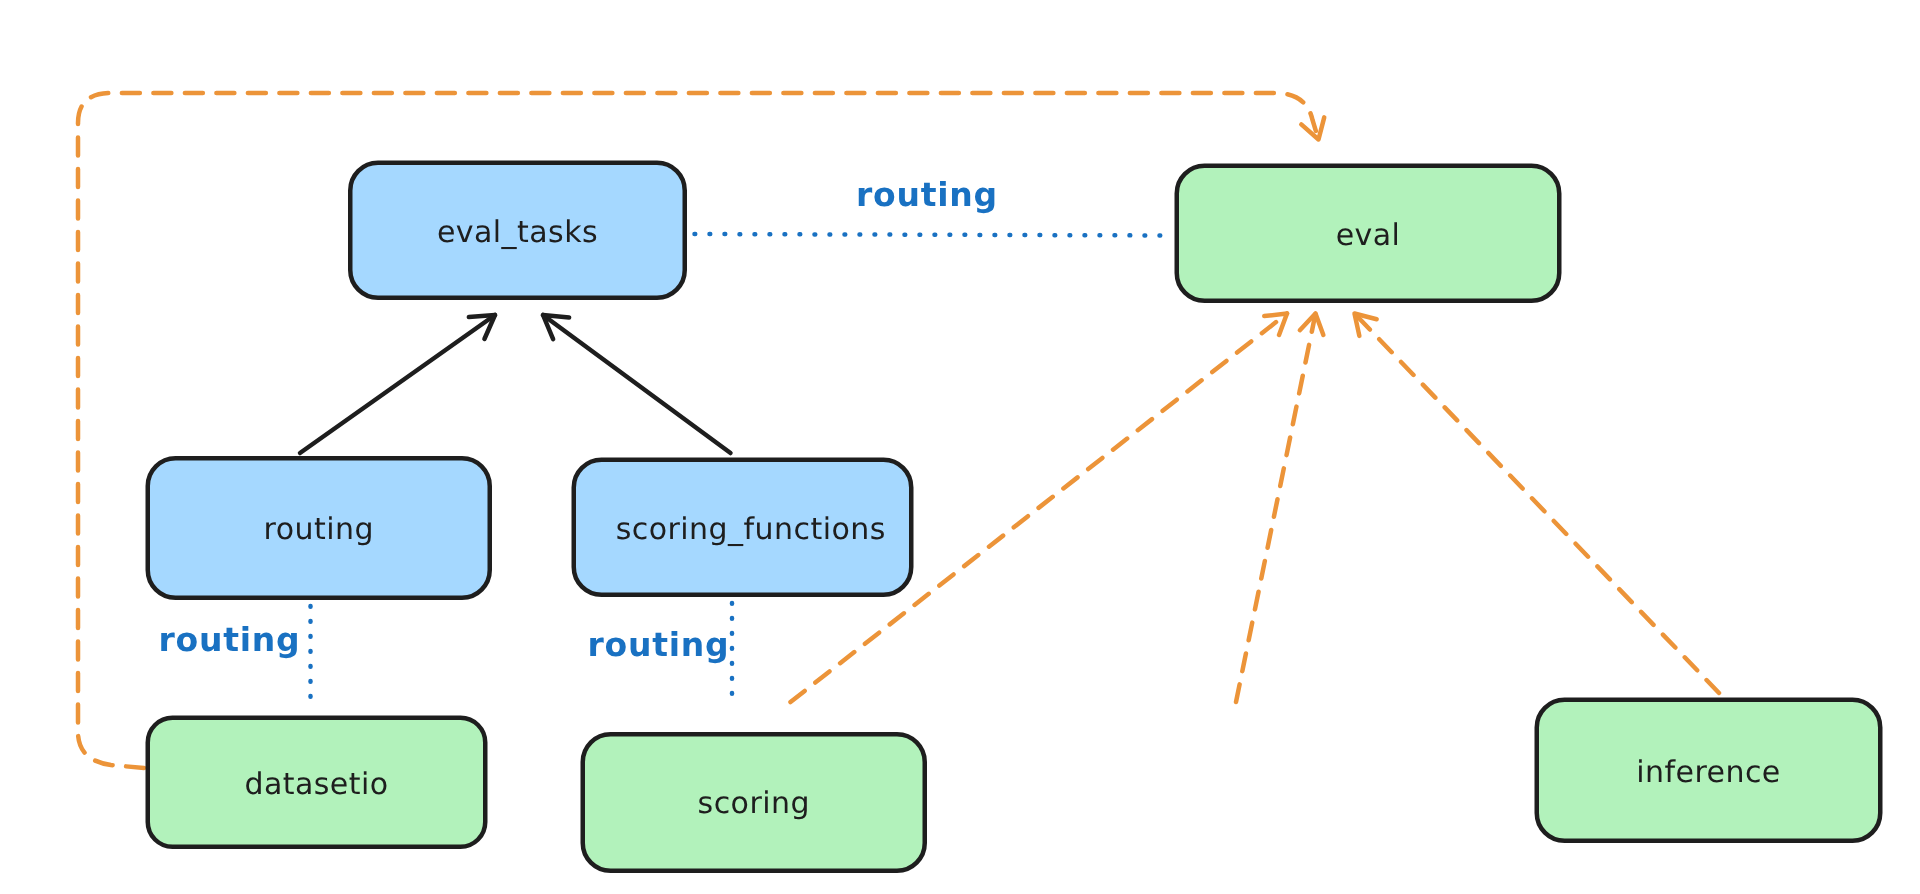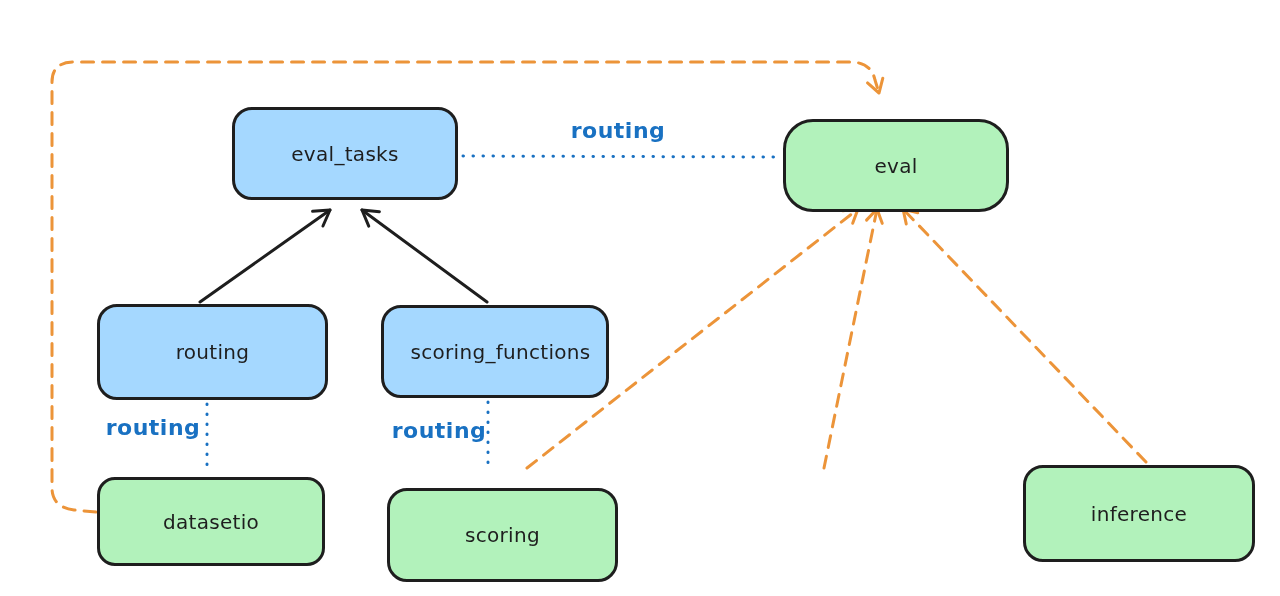--- a/index.html
+++ b/index.html
@@ -67,21 +67,21 @@
     <path d="M 96 512 L 74 510 Q 52 507 52 488 L 52 82 Q 52 62 74 62 L 850 62 Q 871 62 875 80 L 879 93" fill="none" stroke="#ec9439" stroke-width="3" stroke-linecap="round" stroke-dasharray="12 9" marker-end="url(#arrow-orange)"></path>
     <path d="M 527 468 L 858 209" fill="none" stroke="#ec9439" stroke-width="3" stroke-linecap="round" stroke-dasharray="12 9" marker-end="url(#arrow-orange)"></path>
     <path d="M 824 468 L 877 209" fill="none" stroke="#ec9439" stroke-width="3" stroke-linecap="round" stroke-dasharray="12 9" marker-end="url(#arrow-orange)"></path>
     <path d="M 1146 462 L 903 209" fill="none" stroke="#ec9439" stroke-width="3" stroke-linecap="round" stroke-dasharray="12 9" marker-end="url(#arrow-orange)"></path>
   </svg>
 
   <div class="node blue" style="left:232px; top:107px; width:226px; height:93px;">
     <span class="node-label">eval_tasks</span>
   </div>
 
-  <div class="node green" style="left:783px; top:119px; width:226px; height:93px;border-radius:30px;">
+  <div class="node green" style="left:783px; top:109px; width:258px; height:93px;">
     <span class="node-label">eval</span>
   </div>
 
   <div class="node blue" style="left:97px; top:304px; width:231px; height:96px;">
     <span class="node-label">routing</span>
   </div>
 
   <div class="node blue" style="left:381px; top:305px; width:228px; height:93px;padding-left:11px;">
     <span class="node-label">scoring_functions</span>
   </div>

